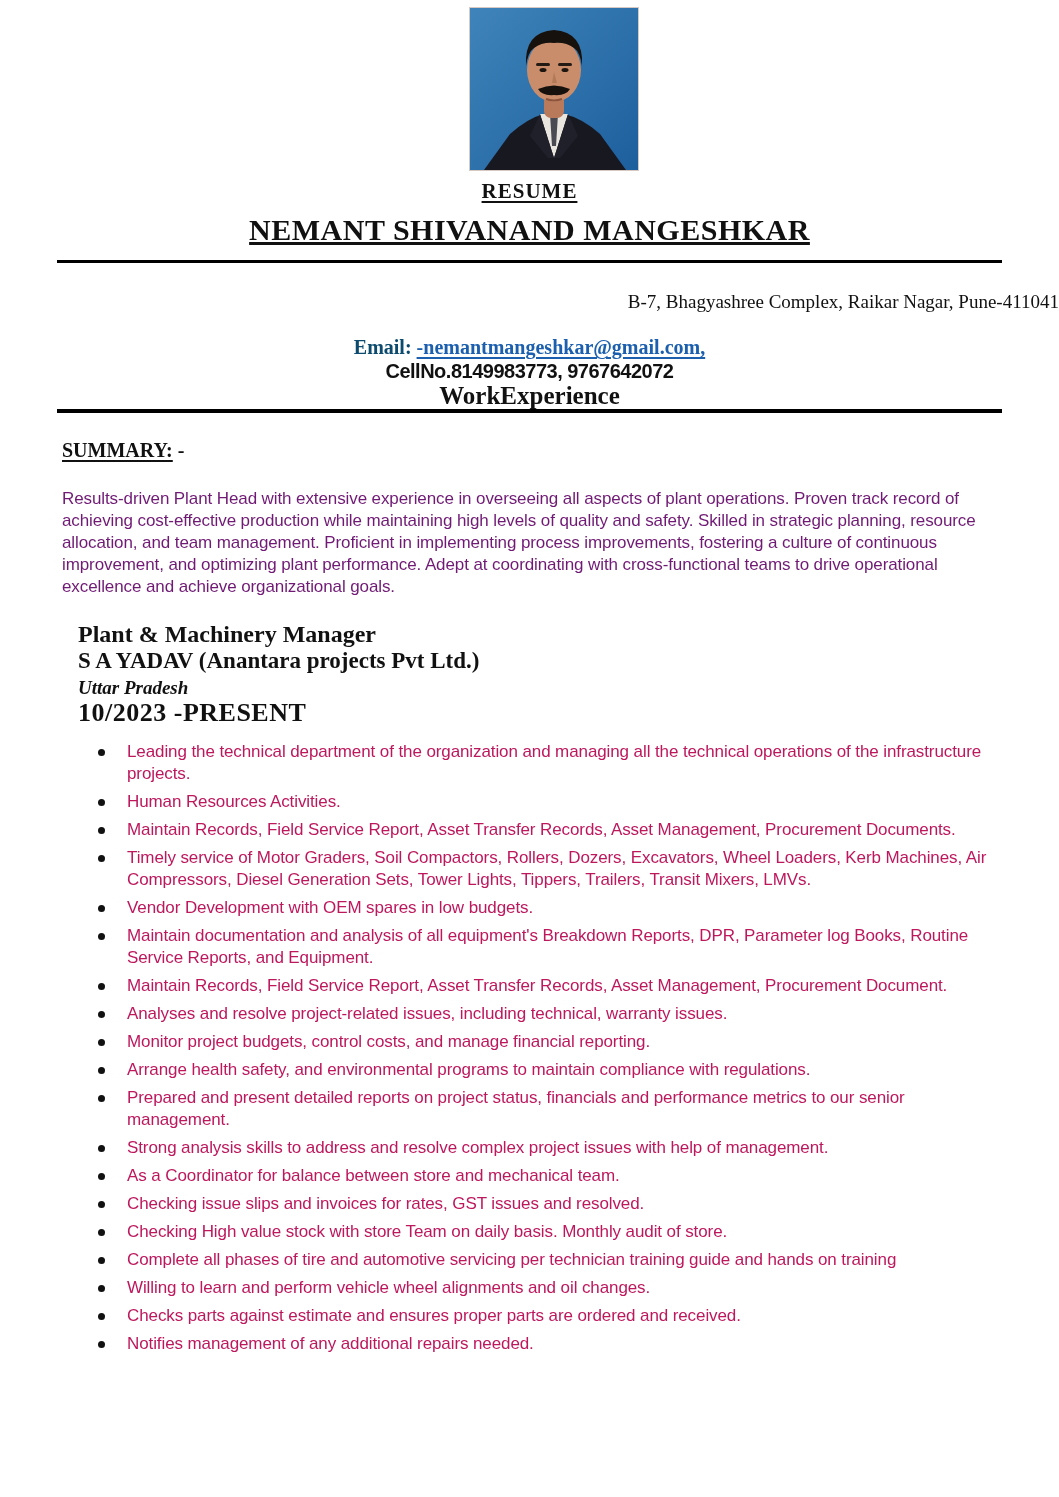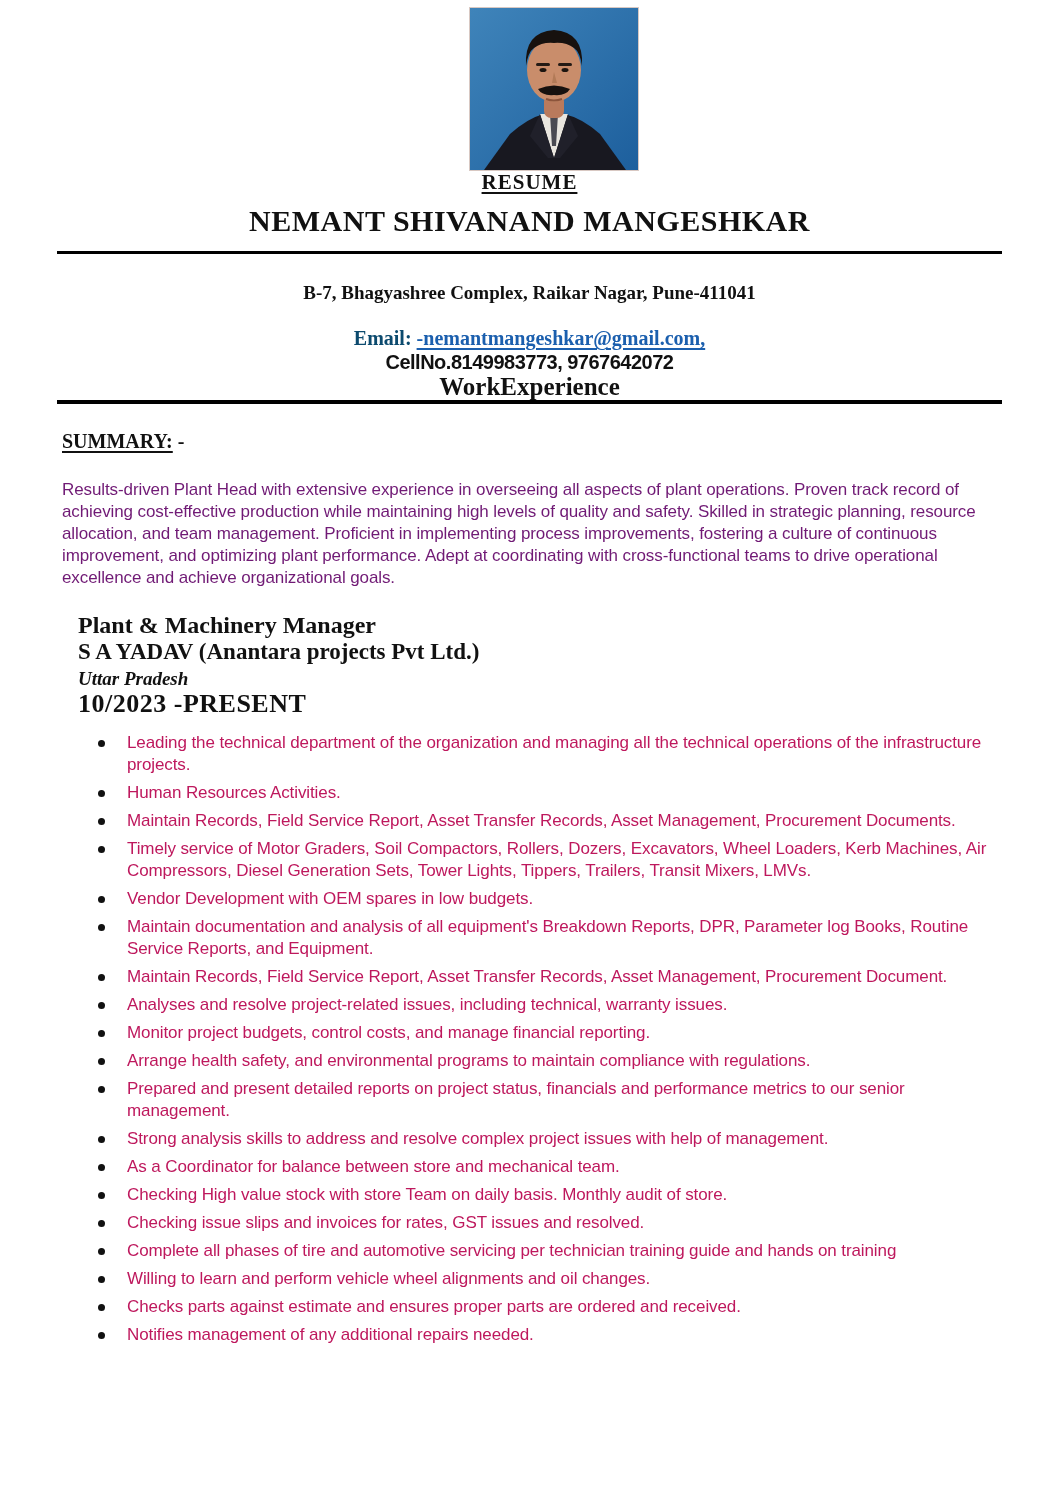--- a/index.html
+++ b/index.html
@@ -7,37 +7,38 @@
     width:1059px;height:1497px;background:#ffffff;margin:0 auto;position:relative;
     overflow:hidden;color:#111;
     font-family:"Liberation Sans",sans-serif;
   }
   
   .photo{
     display:block;margin:8px 0 0 470px;width:168px;height:162px;
     box-shadow:0 0 0 1px #d8c8c2;
   }
   .resume-label{
-    text-align:center;margin-top:0;
+    text-align:center;margin-top:9px;
     font-family:"Liberation Serif",serif;font-weight:700;font-size:21px;line-height:24px;
     letter-spacing:1px;
   }
   .resume-label span{
     text-decoration:underline;text-decoration-thickness:2px;text-underline-offset:3px;
   }
   .name{
     text-align:center;margin-top:10px;
     font-family:"Liberation Serif",serif;font-weight:700;font-size:30px;line-height:34px;
     letter-spacing:.5px;
+    text-decoration:underline;
   }
   .rule{height:3px;background:#000;margin:13px 57px 0 57px;}
   .rule.thick{height:4px;margin-top:0;}
   .address{
-    text-align:center;margin-top:27px;
-    font-family:"Liberation Serif",serif;font-weight:700;font-size:19px;line-height:23px;
+    text-align:right;margin-top:27px;
+    font-family:"Liberation Serif",serif;font-weight:400;font-size:19px;line-height:23px;
   }
   .email-line{
     text-align:center;margin-top:22px;
     font-family:"Liberation Serif",serif;font-weight:700;font-size:20px;line-height:24px;
   }
   .email-line .label{color:#0c4a6e;}
   .email-line a{
     color:#1b5fae;text-decoration:underline;text-decoration-thickness:2px;text-underline-offset:3px;
     cursor:pointer;
   }
@@ -162,21 +163,21 @@
     <li>Timely service of Motor Graders, Soil Compactors, Rollers, Dozers, Excavators, Wheel Loaders, Kerb Machines, Air Compressors, Diesel Generation Sets, Tower Lights, Tippers, Trailers, Transit Mixers, LMVs.</li>
     <li>Vendor Development with OEM spares in low budgets.</li>
     <li>Maintain documentation and analysis of all equipment's Breakdown Reports, DPR, Parameter log Books, Routine Service Reports, and Equipment.</li>
     <li>Maintain Records, Field Service Report, Asset Transfer Records, Asset Management, Procurement Document.</li>
     <li>Analyses and resolve project-related issues, including technical, warranty issues.</li>
     <li>Monitor project budgets, control costs, and manage financial reporting.</li>
     <li>Arrange health safety, and environmental programs to maintain compliance with regulations.</li>
     <li>Prepared and present detailed reports on project status, financials and performance metrics to our senior management.</li>
     <li>Strong analysis skills to address and resolve complex project issues with help of management.</li>
     <li>As a Coordinator for balance between store and mechanical team.</li>
+    <li>Checking issue slips and invoices for rates, GST issues and resolved.</li>
     <li>Checking High value stock with store Team on daily basis. Monthly audit of store.</li>
-    <li>Checking issue slips and invoices for rates, GST issues and resolved.</li>
     <li>Complete all phases of tire and automotive servicing per technician training guide and hands on training</li>
     <li>Willing to learn and perform vehicle wheel alignments and oil changes.</li>
     <li>Checks parts against estimate and ensures proper parts are ordered and received.</li>
     <li>Notifies management of any additional repairs needed.</li>
   </ul>
 
 </div>
 
 </body></html>

